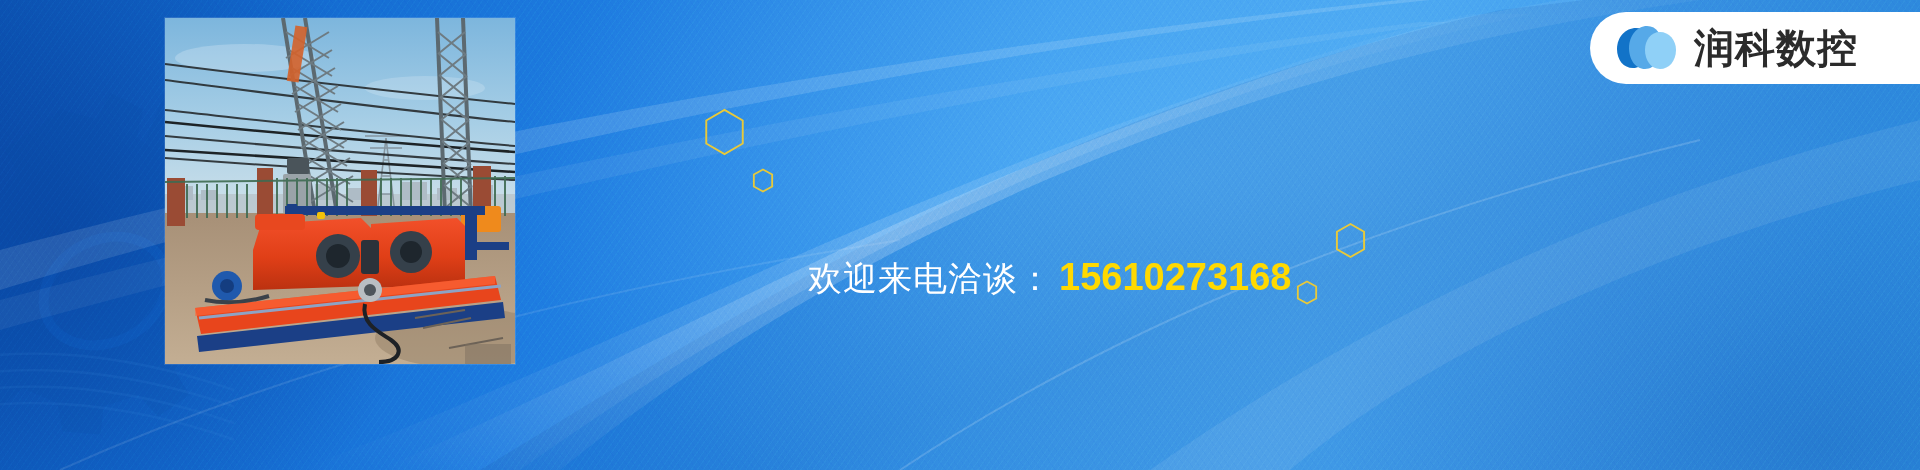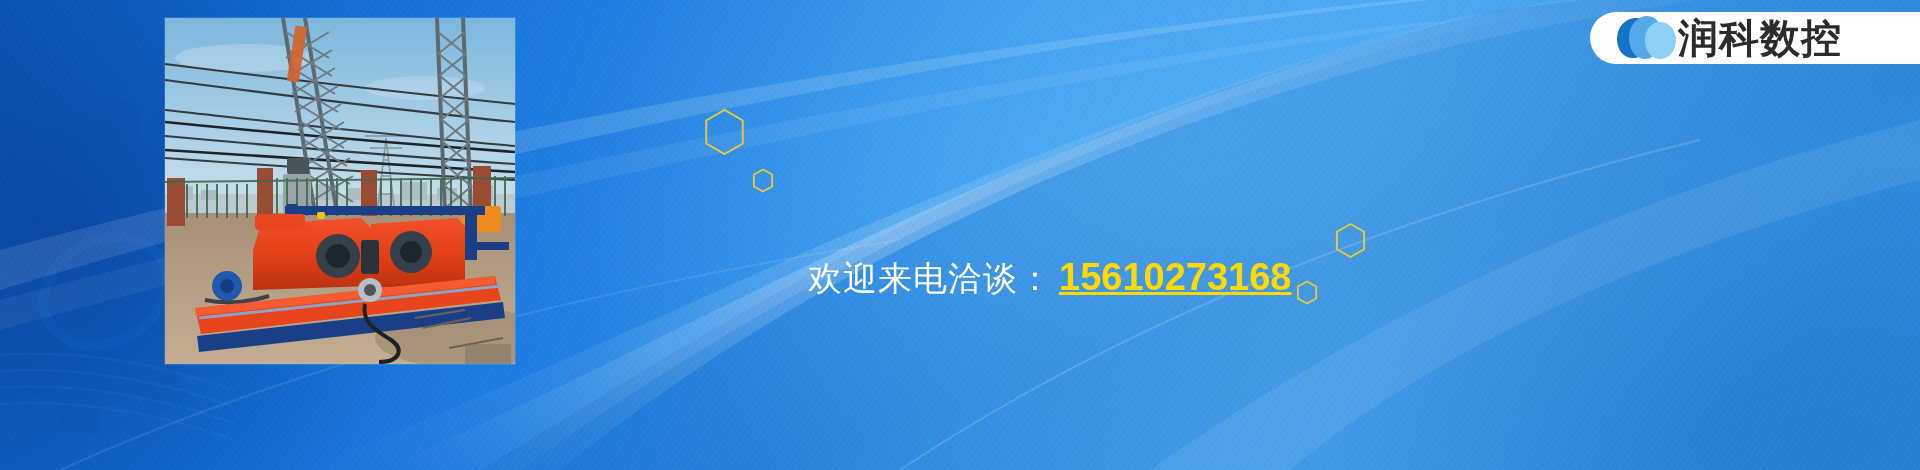--- a/index.html
+++ b/index.html
@@ -73,30 +73,31 @@
   }
   .subline{
     position:absolute;left:808px;top:258px;
     font-size:34px;line-height:1;
     white-space:nowrap;
     color:#ffffff;
     letter-spacing:1px;
   }
   .subline .phone{
     color:#ffd900;font-weight:700;letter-spacing:0;
-    font-size:38px;margin-left:6px;text-decoration:underline;
+    font-size:38px;margin-left:6px;
   }
   
   .logo-pill{
     position:absolute;right:0;top:12px;
-    height:52px;min-width:330px;
+    height:72px;min-width:330px;
     background:#ffffff;
     border-radius:36px 0 0 36px;
     display:flex;align-items:center;
     padding:0 28px 0 26px;
+    gap:16px;
   }
   .logo-mark{width:62px;height:48px;flex:0 0 auto;}
   .logo-mark svg{display:block;width:100%;height:100%;}
   .logo-text{
     font-size:40px;font-weight:700;
     color:#2b2b2b;letter-spacing:1px;
     line-height:1;white-space:nowrap;
     font-family:"DejaVu Sans","Liberation Sans",sans-serif;
   }
 </style>

